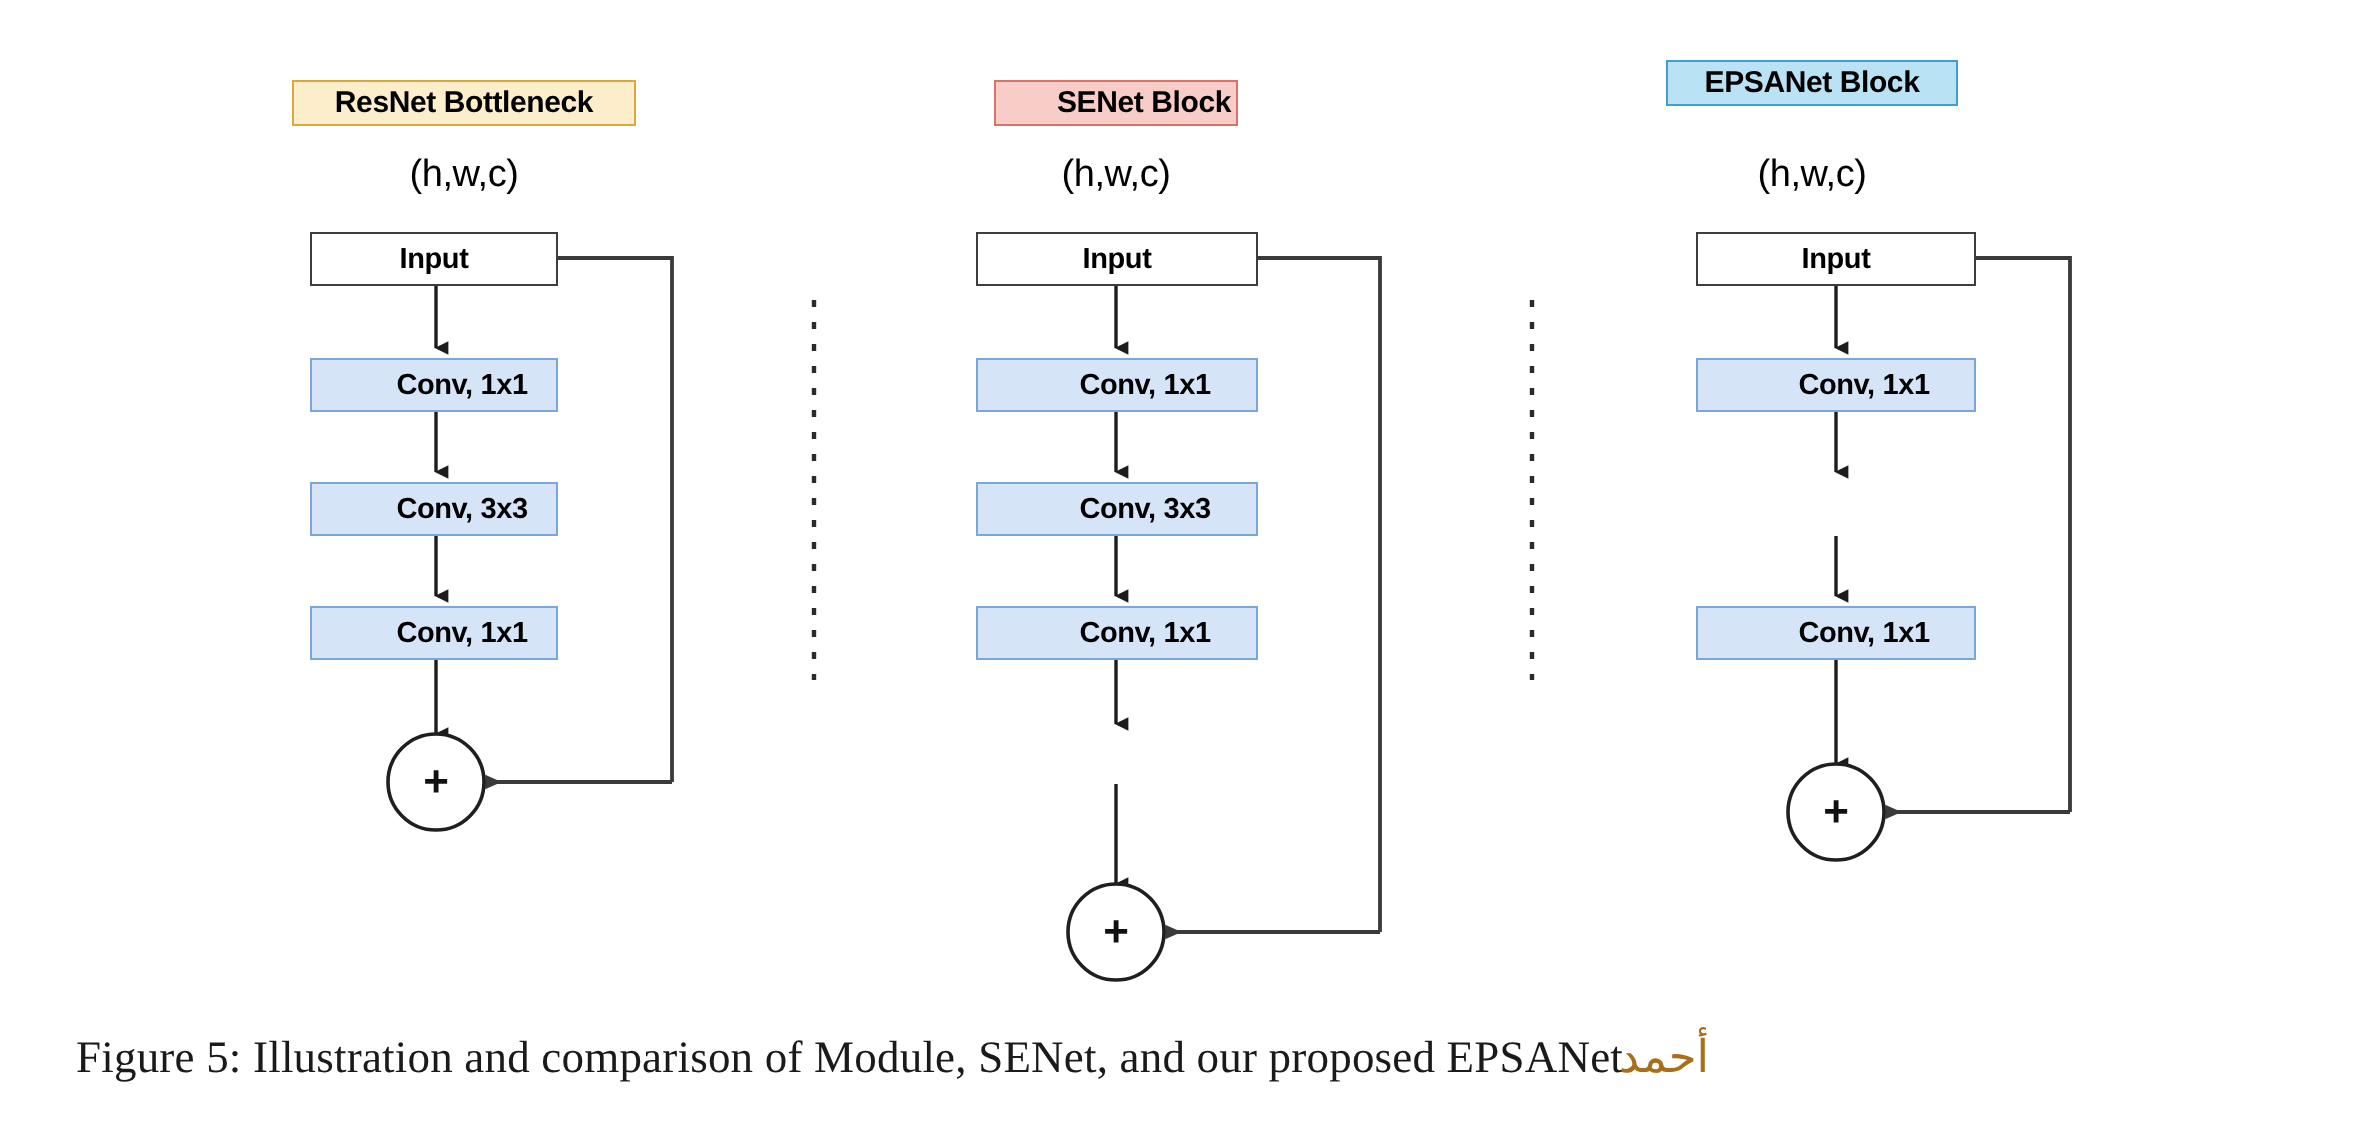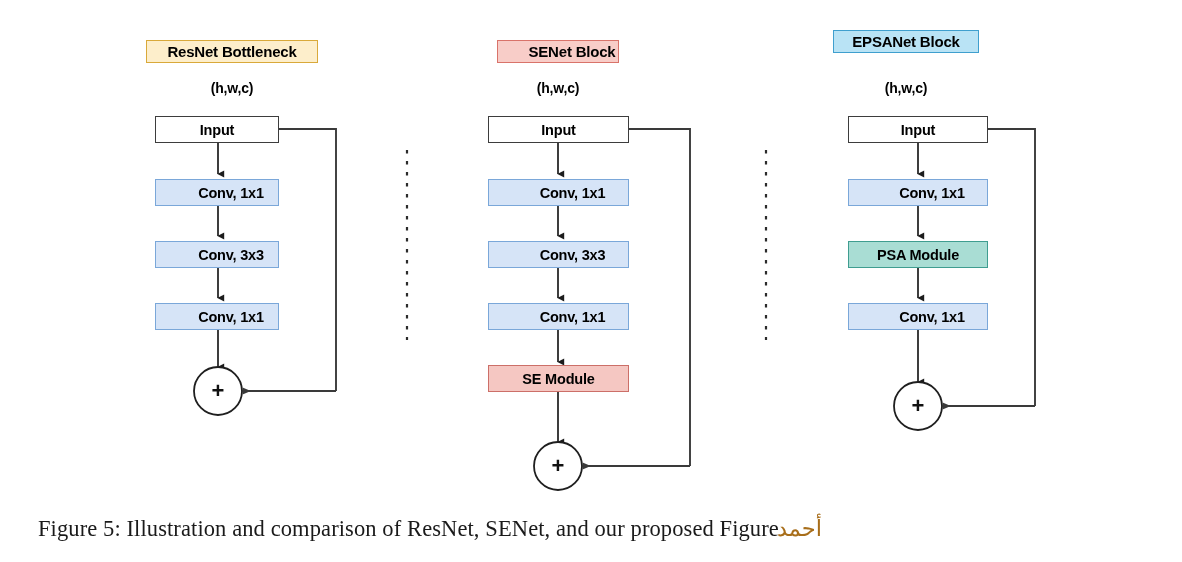--- a/index.html
+++ b/index.html
@@ -43,22 +43,22 @@
     font-size: 15px;
     border-width: 1.5px;
     border-style: solid;
     height: 23px;
   }
   .badge-resnet  { background: #fdeecb; border-color: #d9a93a; }
   .badge-senet   { background: #f8cdc8; border-color: #d9736a; padding-left: 28px; }
   .badge-epsanet { background: #b9e3f5; border-color: #3f9fce; }
 
   .shape-label {
-    font-size: 14px;
-    font-weight: bold;
+    font-size: 19px;
+    font-weight: normal;
     background: transparent;
     border: none;
   }
 
   .box {
     font-size: 14.5px;
     border-width: 1.4px;
     border-style: solid;
   }
   .box-input { background: #ffffff; border-color: #3d3d3d; }
@@ -161,27 +161,25 @@
   <div class="node box box-conv" style="left:155px; top:303px; width:124px; height:27px;">Conv, 1x1</div>
   <div class="plus-glyph" style="left:206px; top:380px; width:24px; height:22px;">+</div>
 
   <div class="node badge badge-senet" style="left:497px; top:40px; width:122px;">SENet Block</div>
   <div class="node shape-label" style="left:497px; top:76px; width:122px; height:24px;">(h,w,c)</div>
 
   <div class="node box box-input" style="left:488px; top:116px; width:141px; height:27px;">Input</div>
   <div class="node box box-conv" style="left:488px; top:179px; width:141px; height:27px;">Conv, 1x1</div>
   <div class="node box box-conv" style="left:488px; top:241px; width:141px; height:27px;">Conv, 3x3</div>
   <div class="node box box-conv" style="left:488px; top:303px; width:141px; height:27px;">Conv, 1x1</div>
-  <div class="node box box-se" style="left:488px; top:365px; width:141px; height:27px;">SE Module</div>
   <div class="plus-glyph" style="left:546px; top:455px; width:24px; height:22px;">+</div>
 
   <div class="node badge badge-epsanet" style="left:833px; top:30px; width:146px;">EPSANet Block</div>
   <div class="node shape-label" style="left:833px; top:76px; width:146px; height:24px;">(h,w,c)</div>
 
   <div class="node box box-input" style="left:848px; top:116px; width:140px; height:27px;">Input</div>
   <div class="node box box-conv" style="left:848px; top:179px; width:140px; height:27px;">Conv, 1x1</div>
-  <div class="node box box-psa" style="left:848px; top:241px; width:140px; height:27px;">PSA Module</div>
   <div class="node box box-conv" style="left:848px; top:303px; width:140px; height:27px;">Conv, 1x1</div>
   <div class="plus-glyph" style="left:906px; top:395px; width:24px; height:22px;">+</div>
 
-  <div id="caption"><span>Figure 5: Illustration and comparison of ResNet, SENet, and our proposed Figure</span><span class="garble">أحمد</span></div>
+  <div id="caption"><span>Figure 5: Illustration and comparison of Module, SENet, and our proposed EPSANet</span><span class="garble">أحمد</span></div>
 
 </div>
 
 </body></html>

